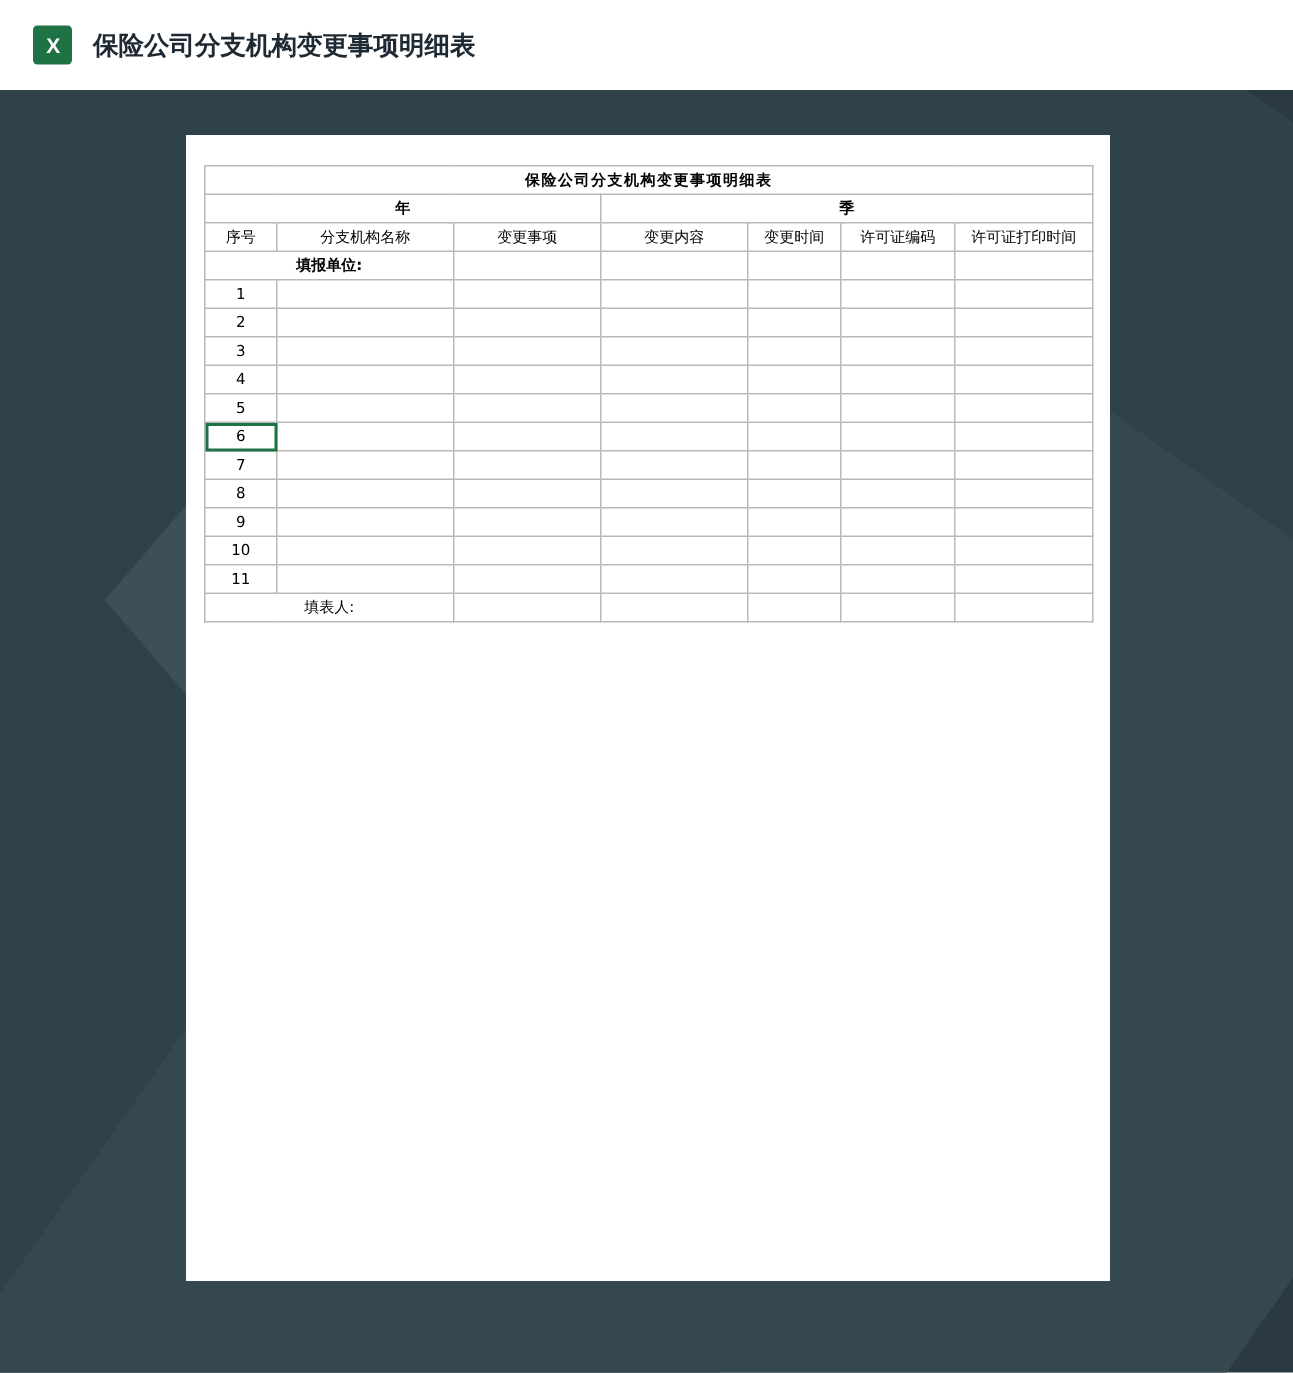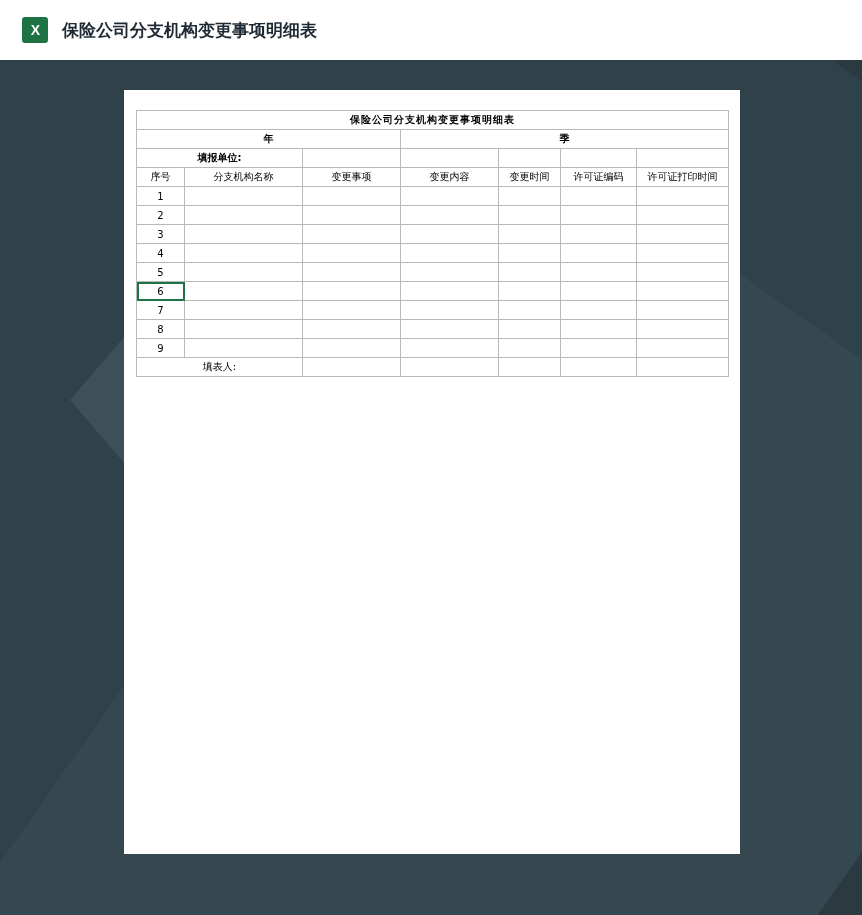--- a/index.html
+++ b/index.html
@@ -218,36 +218,36 @@
       </colgroup>
       <tbody>
         <tr>
           <td class="title-cell" colspan="7">保险公司分支机构变更事项明细表</td>
         </tr>
         <tr>
           <td class="sub-cell" colspan="3">年</td>
           <td class="sub-cell" colspan="4">季</td>
         </tr>
         <tr>
-          <td class="unit-cell" colspan="2">填报单位:</td>
-          <td class="blank-head"></td>
-          <td class="blank-head"></td>
-          <td class="blank-head"></td>
-          <td class="blank-head"></td>
-          <td class="blank-head"></td>
-        </tr>
-        <tr>
           <td class="colhead">序号</td>
           <td class="colhead">分支机构名称</td>
           <td class="colhead">变更事项</td>
           <td class="colhead">变更内容</td>
           <td class="colhead">变更时间</td>
           <td class="colhead">许可证编码</td>
           <td class="colhead">许可证打印时间</td>
         </tr>
+        <tr>
+          <td class="unit-cell" colspan="2">填报单位:</td>
+          <td class="blank-head"></td>
+          <td class="blank-head"></td>
+          <td class="blank-head"></td>
+          <td class="blank-head"></td>
+          <td class="blank-head"></td>
+        </tr>
 
         <tr>
           <td class="body-cell seq">1</td>
           <td class="body-cell"></td>
           <td class="body-cell"></td>
           <td class="body-cell"></td>
           <td class="body-cell"></td>
           <td class="body-cell"></td>
           <td class="body-cell"></td>
         </tr>
@@ -309,20 +309,38 @@
           <td class="body-cell seq">8</td>
           <td class="body-cell"></td>
           <td class="body-cell"></td>
           <td class="body-cell"></td>
           <td class="body-cell"></td>
           <td class="body-cell"></td>
           <td class="body-cell"></td>
         </tr>
         <tr>
           <td class="body-cell seq">9</td>
+          <td class="body-cell"></td>
+          <td class="body-cell"></td>
+          <td class="body-cell"></td>
+          <td class="body-cell"></td>
+          <td class="body-cell"></td>
+          <td class="body-cell"></td>
+        </tr>
+        <tr>
+          <td class="body-cell seq">10</td>
+          <td class="body-cell"></td>
+          <td class="body-cell"></td>
+          <td class="body-cell"></td>
+          <td class="body-cell"></td>
+          <td class="body-cell"></td>
+          <td class="body-cell"></td>
+        </tr>
+        <tr>
+          <td class="body-cell seq">11</td>
           <td class="body-cell"></td>
           <td class="body-cell"></td>
           <td class="body-cell"></td>
           <td class="body-cell"></td>
           <td class="body-cell"></td>
           <td class="body-cell"></td>
         </tr>
 
         <tr>
           <td class="footer-cell" colspan="2">填表人:</td>

